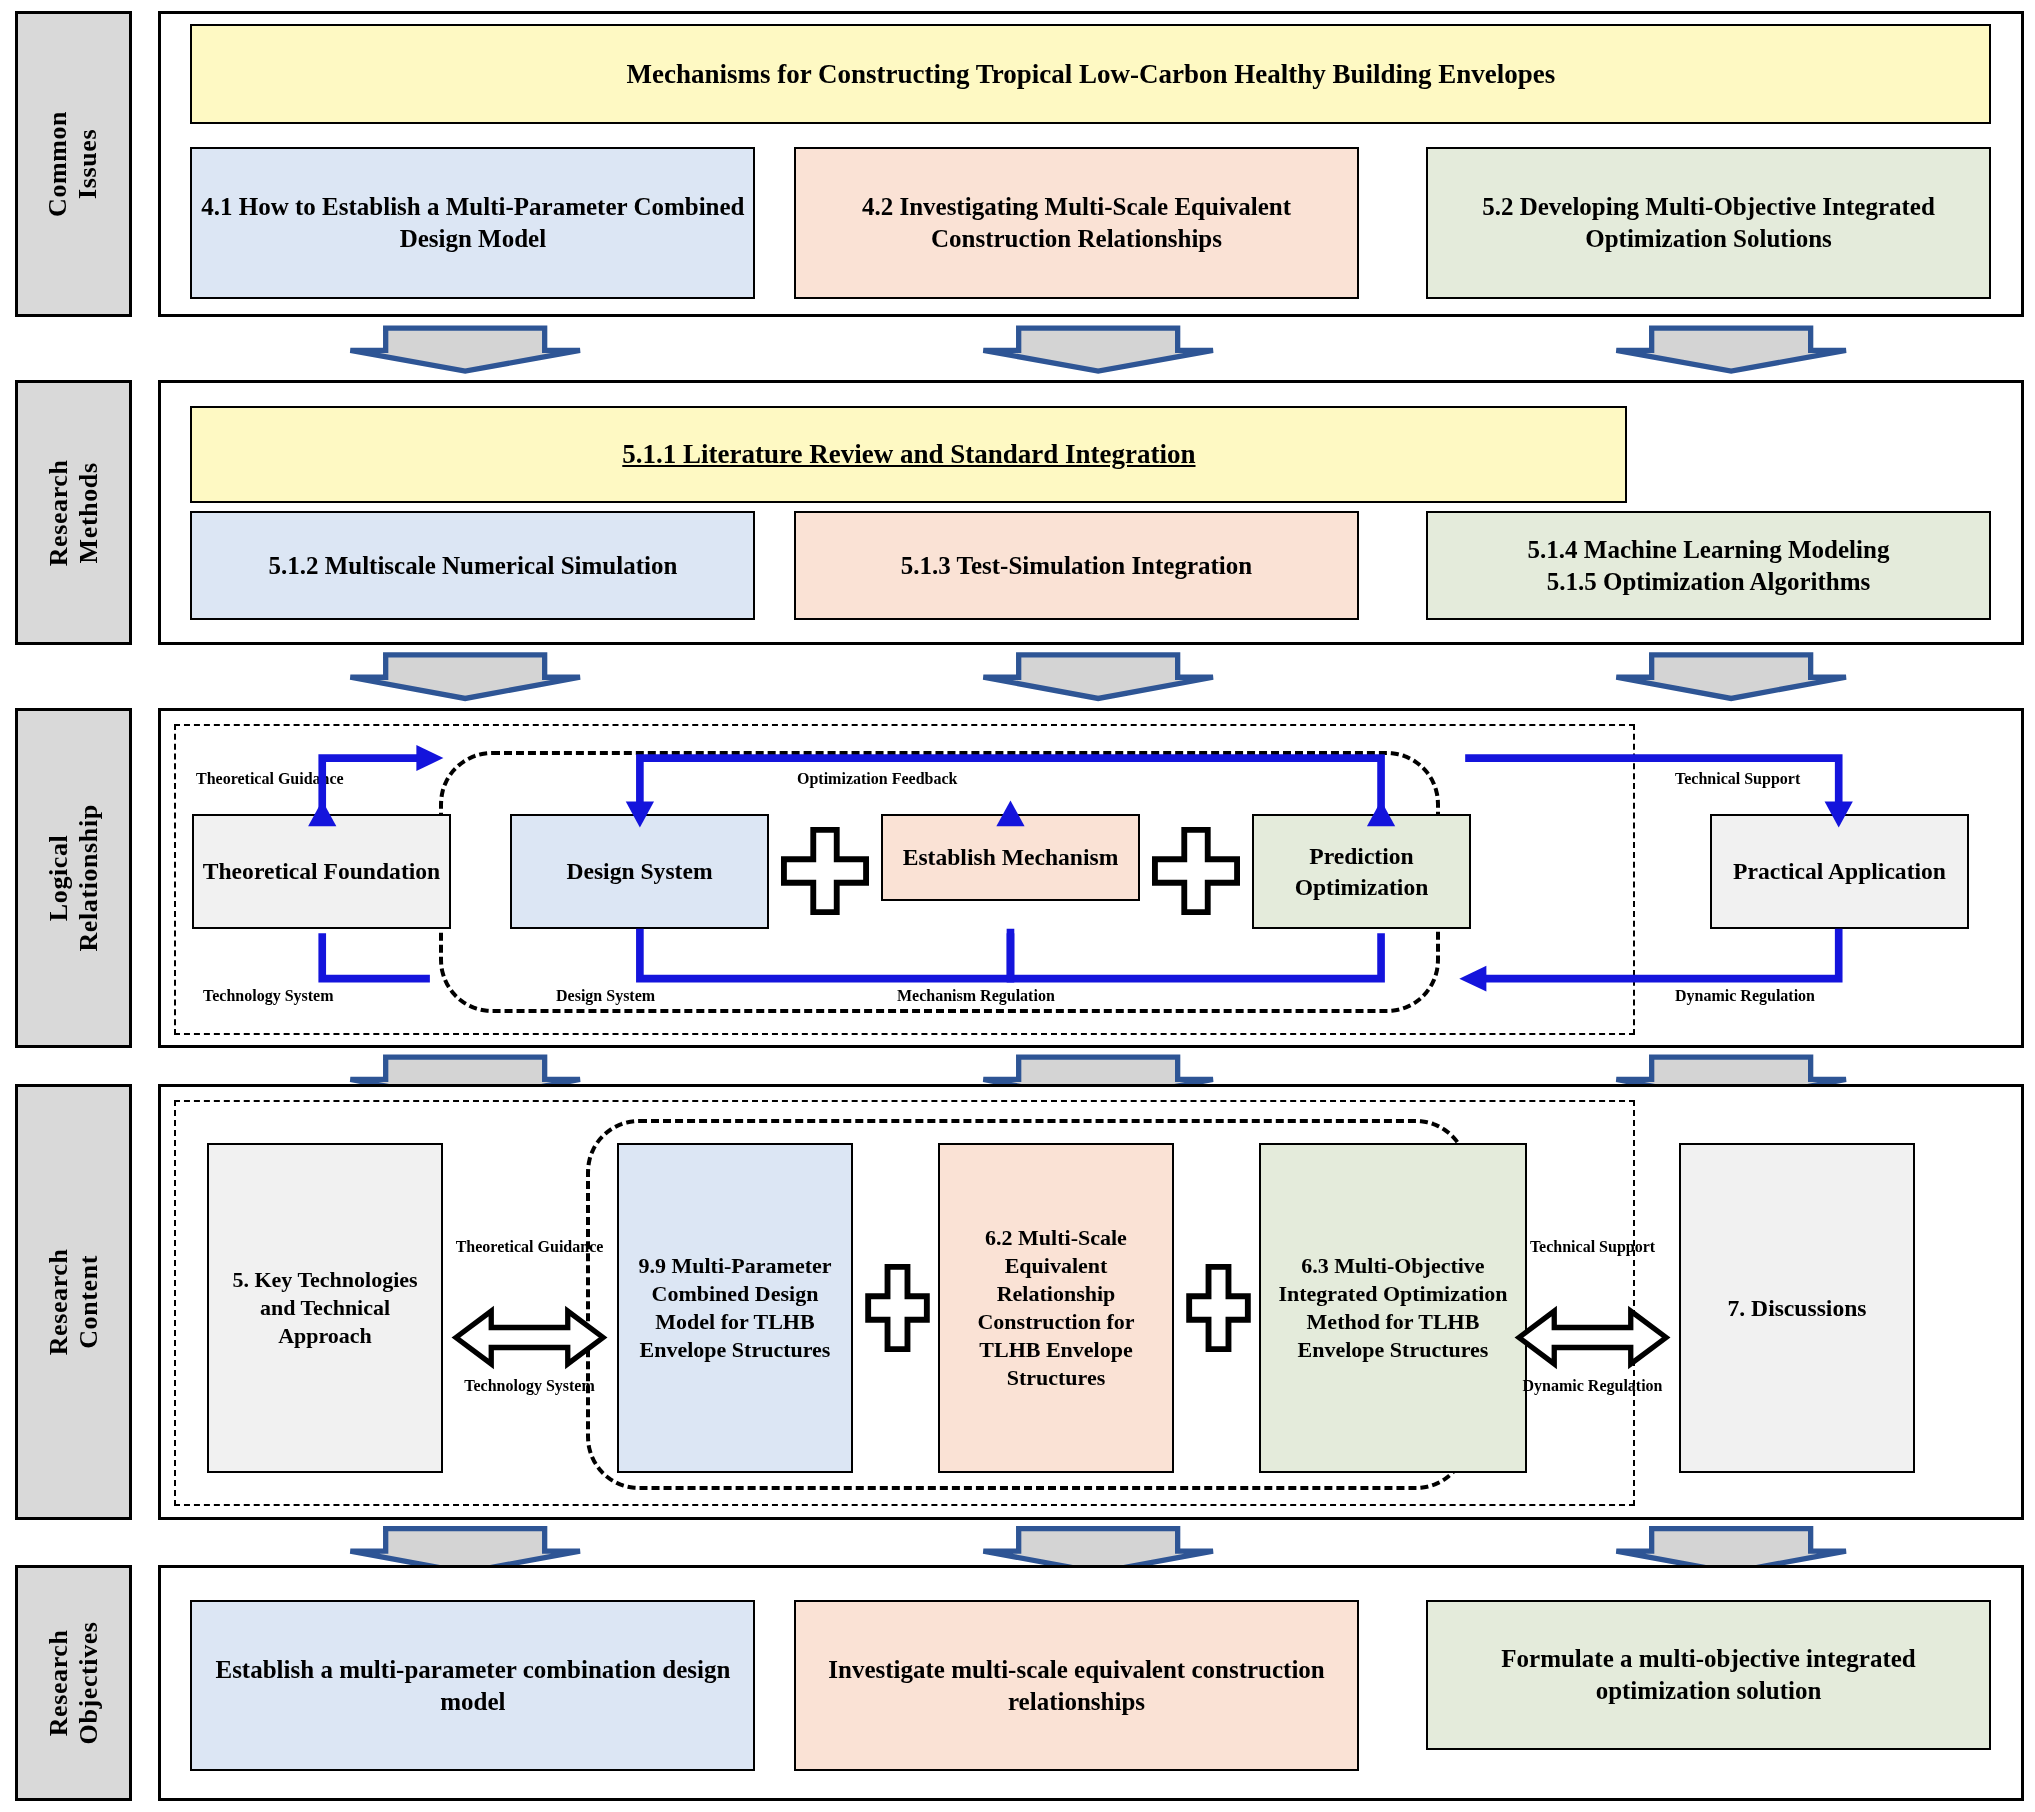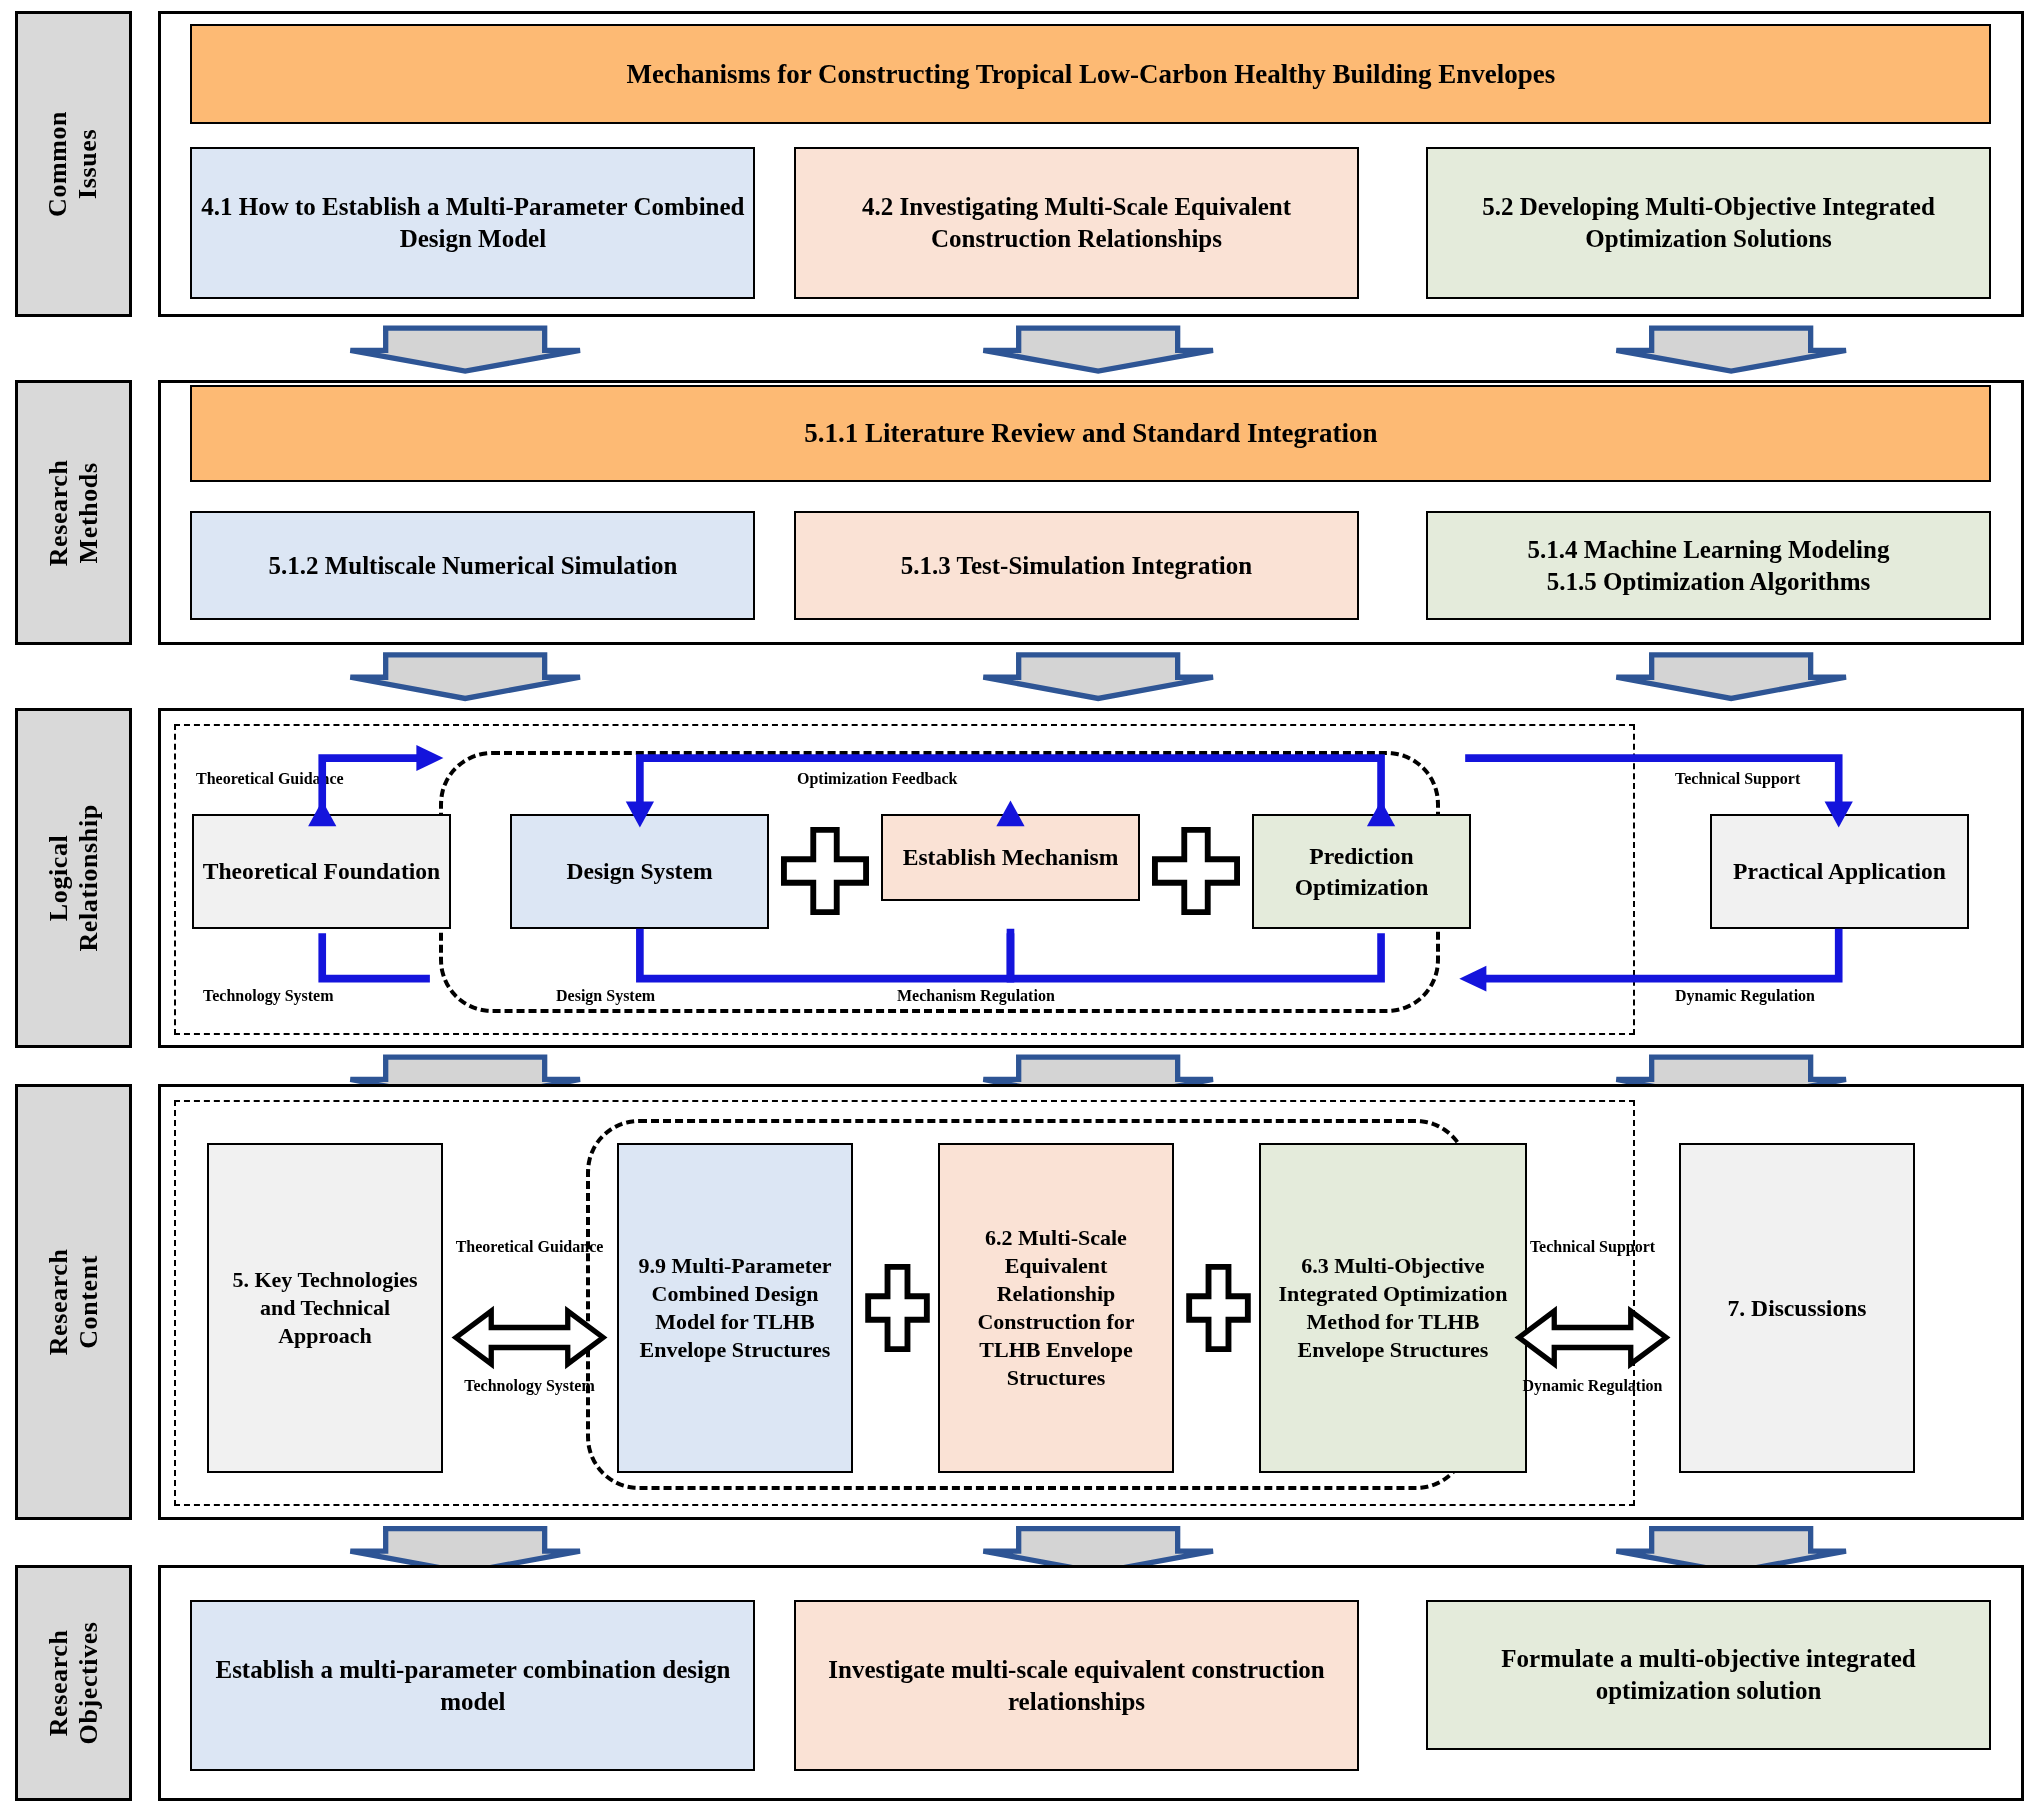--- a/index.html
+++ b/index.html
@@ -27,21 +27,21 @@
   
   .section-frame{border:3.5px solid #000;background:#fff;}
 
   
   .box{
     border:2.9px solid #000;
     display:flex;align-items:center;justify-content:center;
     text-align:center;font-weight:bold;line-height:1.28;
     padding:3.5px 8.2px;
   }
-  .box.white{background:#fdba74;}
+  .box.white{background:#fef9c3;}
   .box.blue{background:#dce6f4;}
   .box.peach{background:#fae2d5;}
   .box.green{background:#e4ebdb;}
   .box.grey{background:#f1f1f1;}
 
   .t-title{font-size:27px;}
   .t-lg{font-size:25px;}
   .t-md{font-size:23.6px;}
   .t-sm{font-size:22px;}
 
@@ -106,21 +106,21 @@
   <svg class="ov" viewBox="0 0 3456 3077" width="2035" height="1812">
     <g fill="#d4d4d4" stroke="#2e5595" stroke-width="9">
       <polygon points="655,557 925,557 925,595 985,595 790,630 595,595 655,595"></polygon>
       <polygon points="1730,557 2000,557 2000,595 2060,595 1865,630 1670,595 1730,595"></polygon>
       <polygon points="2805,557 3075,557 3075,595 3135,595 2940,630 2745,595 2805,595"></polygon>
     </g>
   </svg>
 
   <div class="abs section-frame" style="left:158px;top:380px;width:1866px;height:265px;">
 
-    <div class="abs box white t-title" style="left:29.4px;top:2px;width:1801px;height:97px;">
+    <div class="abs box white t-title" style="left:29.4px;top:23px;width:1437px;height:97px;text-decoration:underline;">
       <span>5.1.1 Literature Review and Standard Integration</span>
     </div>
 
     <div class="abs box blue t-lg" style="left:29.4px;top:128px;width:565px;height:109px;">
       <span>5.1.2 Multiscale Numerical Simulation</span>
     </div>
     <div class="abs box peach t-lg" style="left:633px;top:128px;width:565px;height:109px;">
       <span>5.1.3 Test-Simulation Integration</span>
     </div>
     <div class="abs box green t-lg" style="left:1265px;top:128px;width:565px;height:109px;">

